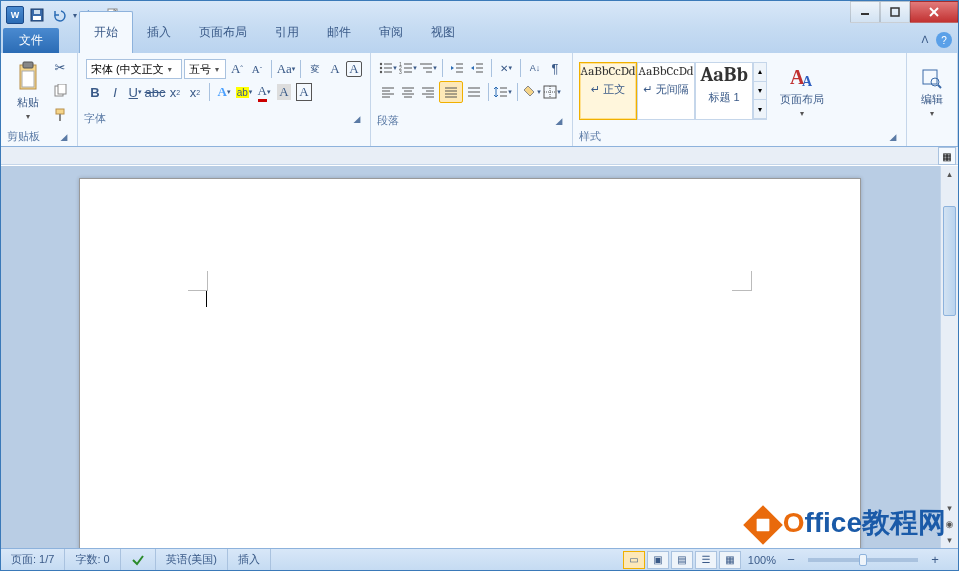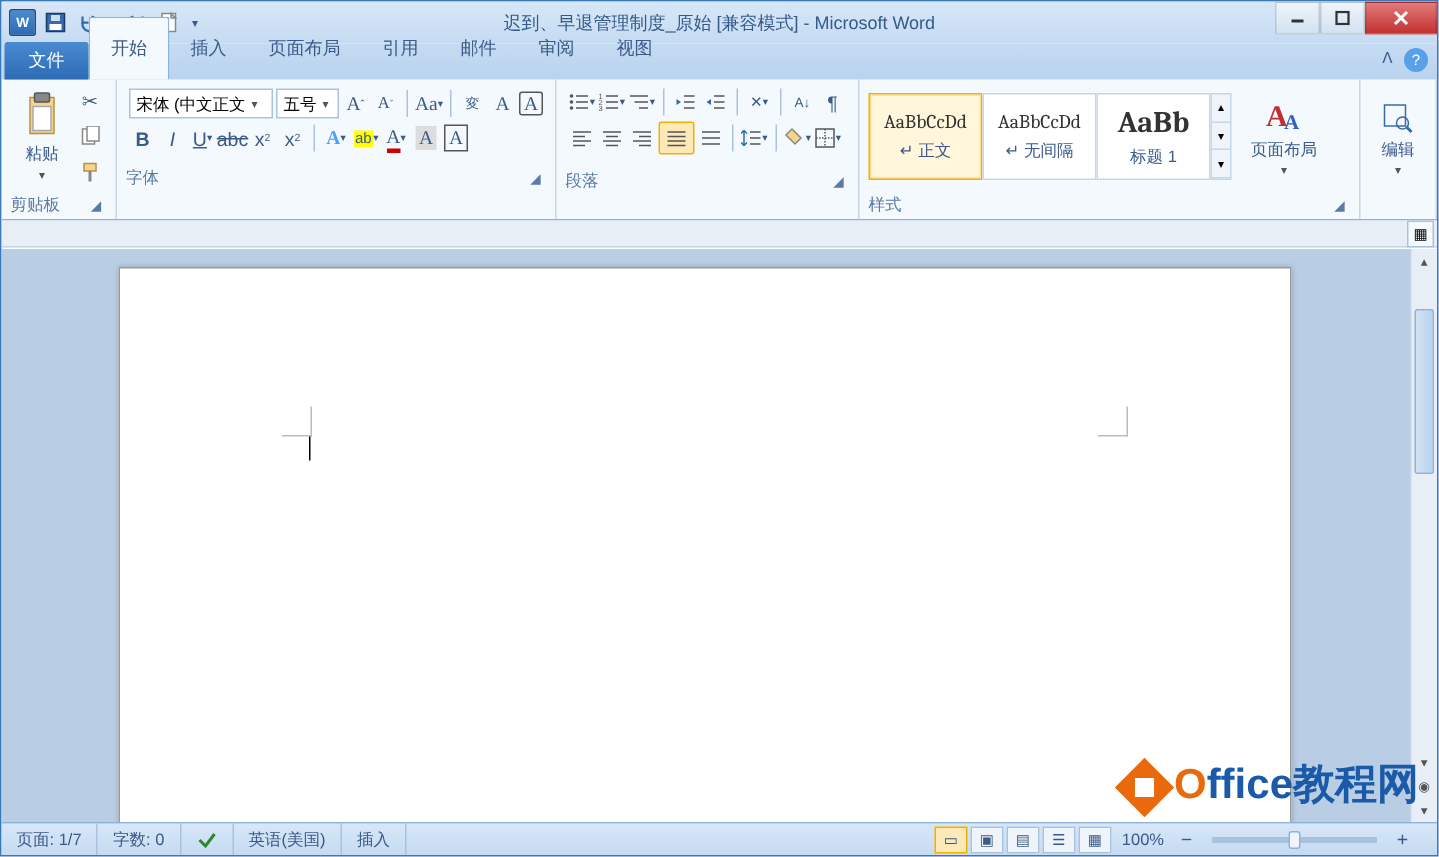--- a/index.html
+++ b/index.html
@@ -8,39 +8,39 @@
 .qat { display: flex; align-items: center; gap: 2px; padding-left: 4px; }
 .qat-item { width: 20px; height: 20px; display: flex; align-items: center; justify-content: center; color: #3a5a88; cursor: pointer; }
 .word-icon { width: 18px; height: 18px; background: linear-gradient(#4a8ad0,#2b6cb5); border:1px solid #1a4a8a; border-radius:2px; color:#fff; font-size:9px; font-weight:bold; display:flex; align-items:center; justify-content:center; }
 .title-text { position:absolute; left:50%; transform:translateX(-50%); color:#345a8a; font-size:12px; }
 .win-controls { position:absolute; right:0; top:0; display:flex; height:22px; }
 .win-btn { width:30px; display:flex; align-items:center; justify-content:center; border:1px solid rgba(0,0,0,0.15); }
 .win-min { background:linear-gradient(#eef4fa,#d2e2f2); }
 .win-max { background:linear-gradient(#eef4fa,#d2e2f2); }
 .win-close { width:48px; background:linear-gradient(#e27a7a,#c23232); color:#fff; }
 .tabs { height:24px; background:linear-gradient(#c5dbf2,#b9d3ef); display:flex; align-items:flex-end; padding-left:2px; position:relative; }
-.file-tab { background:linear-gradient(#4a8ad0,#2b6cb5); color:#fff; padding:4px 16px; font-size:12px; border-radius:2px 2px 0 0; margin-right:0; cursor:pointer; }
+.file-tab { background:linear-gradient(#4a8ad0,#2b6cb5); color:#fff; padding:4px 16px; font-size:12px; border-radius:2px 2px 0 0; margin-right:20px; cursor:pointer; }
 .tab { padding:12px 14px; color:#3a5a88; cursor:pointer; font-size:12px; }
 .tab.active { background:#f4f9fe; border:1px solid #8db2dc; border-bottom:none; border-radius:2px 2px 0 0; }
 .tab-help { position:absolute; right:6px; top:3px; display:flex; gap:4px; }
 .ribbon { height:94px; background:#f4f9fe; border-bottom:1px solid #8db2dc; display:flex; }
 .group { border-right:1px solid #c5d6ea; padding:2px 6px 0 6px; display:flex; flex-direction:column; }
 .group-body { flex:1; display:flex; }
 .group-label { text-align:left; font-size:11px; color:#5a7aa5; padding:2px 0; position:relative; }
 .group-launcher { position:absolute; right:0; bottom:2px; width:14px; height:14px; font-size:9px; color:#5a7aa5; cursor:pointer; display:flex; align-items:center; justify-content:center; }
 .big-btn { display:flex; flex-direction:column; align-items:center; justify-content:center; width:42px; cursor:pointer; gap:2px; padding:4px 2px; }
 .big-btn-label { font-size:11px; color:#3a5a88; }
 .side-col { display:flex; flex-direction:column; justify-content:space-around; padding:2px; gap:3px; }
 .small-btn { width:18px; height:18px; display:flex; align-items:center; justify-content:center; color:#3a5a88; cursor:pointer; font-size:13px; border-radius:2px; }
 .font-row { display:flex; align-items:center; gap:2px; margin-bottom:4px; }
 .combo { height:20px; border:1px solid #a9c2df; background:#fff; display:flex; align-items:center; padding:0 2px 0 4px; font-size:11px; }
 .combo .arrow { margin-left:4px; font-size:8px; color:#555; }
 .font-group-body { display:flex; flex-direction:column; padding:4px 2px; }
 .styles-body { display:flex; align-items:center; gap:0; }
-.style-item { width:76px; height:58px; border:1px solid #c5d6ea; display:flex; flex-direction:column; align-items:center; justify-content:center; cursor:pointer; background:#fff; gap:4px; }
+.style-item { width:58px; height:58px; border:1px solid #c5d6ea; display:flex; flex-direction:column; align-items:center; cursor:pointer; background:#fff; gap:4px; }
 .style-item.active { border:1px solid #f0b000; background:#fff6dc; box-shadow:inset 0 0 0 1px #ffe090; }
 .style-preview { font-size:13px; color:#333; font-family:Cambria,serif; }
 .style-preview.big { font-size:20px; font-weight:bold; }
 .style-name { font-size:11px; color:#3a5a88; }
 .style-scroll { display:flex; flex-direction:column; width:14px; height:58px; border:1px solid #c5d6ea; background:#eef4fa; }
 .style-scroll div { flex:1; display:flex; align-items:center; justify-content:center; font-size:8px; cursor:pointer; border-bottom:1px solid #c5d6ea; }
 .ruler-area { height:18px; background:#e8eef6; border-bottom:1px solid #c5d6ea; position:relative; }
 .ruler-toggle { position:absolute; right:2px; top:0; width:18px; height:18px; border:1px solid #a9c2df; background:#f4f9fe; cursor:pointer; font-size:10px; display:flex; align-items:center; justify-content:center; }
 .doc-area { position:absolute; top:165px; left:0; right:0; bottom:22px; background:#b9cde4; overflow:hidden; }
 .page { position:absolute; left:78px; top:12px; width:782px; height:900px; background:#fff; border:1px solid #999; box-shadow:0 0 4px rgba(0,0,0,0.2); }
@@ -99,21 +99,20 @@
         </svg>
     </div>
     <div class="qat-item">
       <svg class="small-icon-svg" viewBox="0 0 16 16">
           <rect x="3" y="2" width="9" height="12" fill="#fff" stroke="#888"></rect>
           <path d="M9 2 L12 5 L9 5 Z" fill="#ddd" stroke="#888"></path>
         </svg>
     </div>
     <div class="qat-item" style="width:10px;font-size:8px">▾</div>
   </div>
-  <div class="title-text">迟到、早退管理制度_原始 [兼容模式] - Microsoft Word</div>
   <div class="win-controls">
     <div class="win-btn win-min">
         <svg width="10" height="10">
           <line x1="1" y1="7" x2="9" y2="7" stroke="#333" stroke-width="2"></line>
         </svg>
       </div>
     <div class="win-btn win-max">
         <svg width="10" height="10">
           <rect x="1" y="1" width="8" height="8" fill="none" stroke="#333" stroke-width="1.5"></rect>
         </svg>

